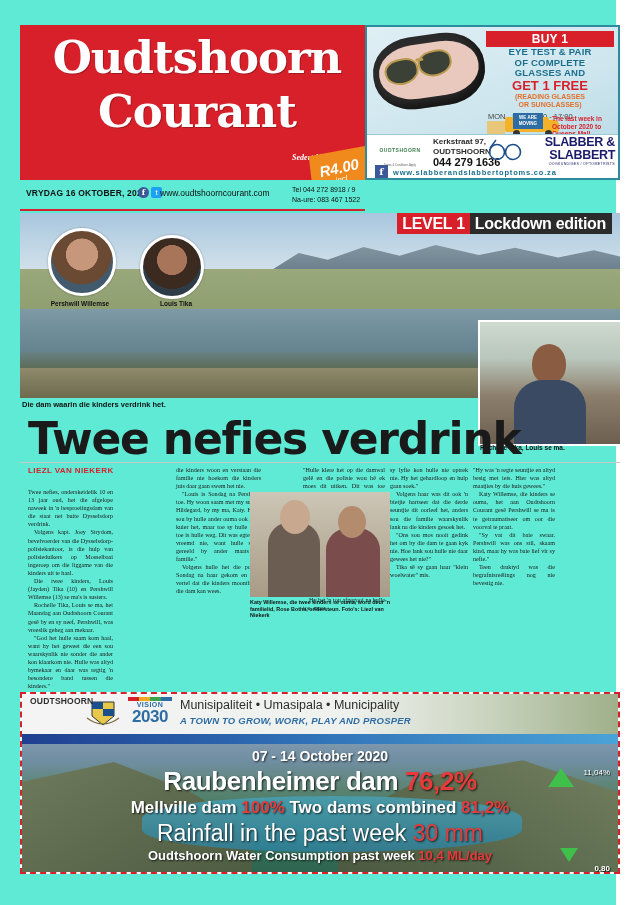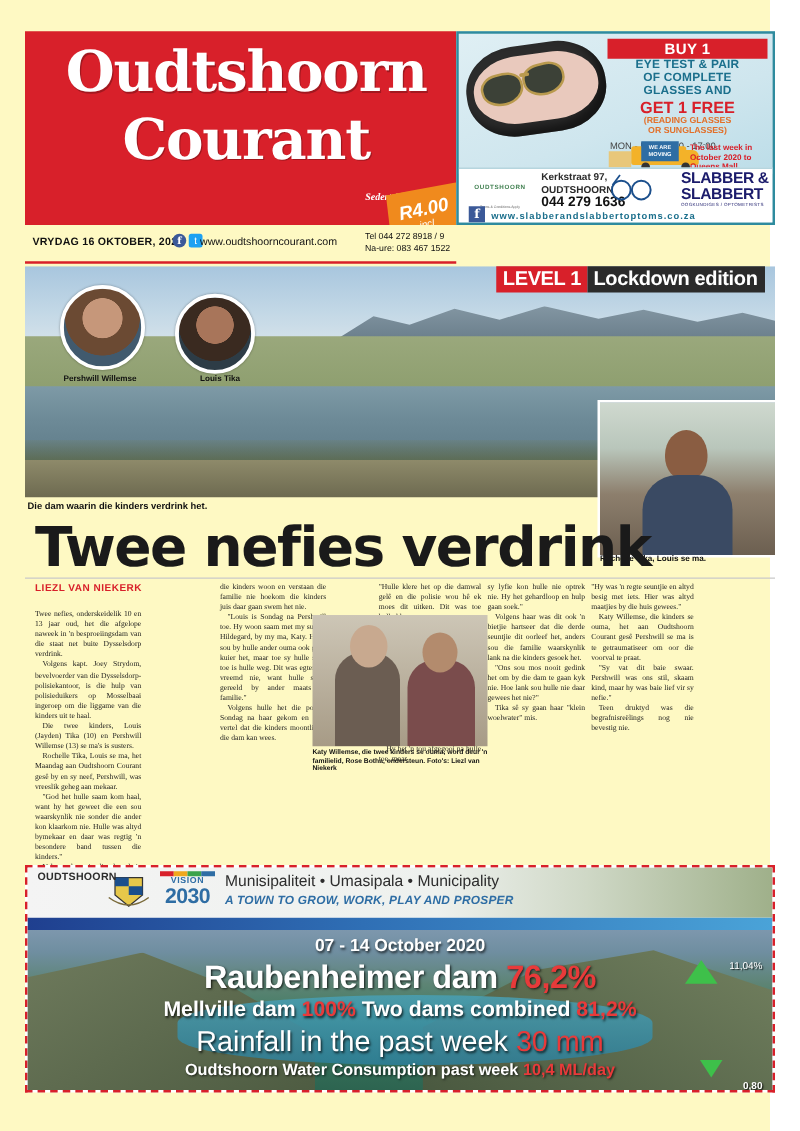--- a/index.html
+++ b/index.html
@@ -1,20 +1,20 @@
 <!DOCTYPE html>
 <html><head>
 <meta charset="utf-8">
 <style>
   html,body{margin:0;padding:0;}
   body{
     width:640px;height:905px;background:#ffffff;
     font-family:"Liberation Sans",sans-serif;overflow:hidden;
   }
-  .page{position:relative;width:616px;height:905px;background:#fef9c3;}
+  .page{position:relative;width:616px;height:905px;background:#5eead4;}
 
   
   .masthead{position:absolute;left:20px;top:25px;width:600px;height:155px;display:flex;}
   .mast-left{position:relative;width:345px;height:155px;background:#d8202a;overflow:hidden;}
   .mast-title{
     position:absolute;left:12px;top:6px;width:330px;color:#fff;
     font-family:"DejaVu Serif",serif;font-weight:bold;
     font-size:45px;line-height:54px;letter-spacing:-1px;
     text-align:center;text-shadow:1px 1px 0 rgba(0,0,0,.25);
   }
@@ -60,21 +60,21 @@
   .ad-hours span{color:#444;font-weight:normal;}
   .ad-move{position:absolute;right:4px;top:88px;width:62px;color:#d8202a;font-weight:bold;font-size:6.5px;line-height:7.5px;text-align:left;}
   .truck{position:absolute;left:120px;top:88px;width:76px;height:24px;}
   .truck-body{position:absolute;left:18px;top:2px;width:44px;height:15px;background:#f3b229;border-radius:2px;}
   .truck-cab{position:absolute;left:56px;top:5px;width:16px;height:12px;background:#f3b229;border-radius:2px 5px 2px 2px;}
   .truck-w{position:absolute;width:7px;height:7px;background:#333;border-radius:50%;top:15px;}
   .boxes{position:absolute;left:0;top:6px;width:18px;height:13px;background:#e8c77a;}
   .ad-bottom{position:absolute;left:0;bottom:0;width:100%;height:43px;background:#fff;border-top:1px solid #9ec8d4;}
   .ad-addr{position:absolute;left:66px;top:2px;color:#2b2b2b;font-size:8px;font-weight:bold;line-height:9.5px;}
   .ad-phone{position:absolute;left:66px;top:21px;color:#111;font-size:11px;font-weight:bold;}
-  .ad-brand{position:absolute;right:3px;top:1px;text-align:left;}
+  .ad-brand{position:absolute;right:3px;top:1px;text-align:right;}
   .ad-brand .b1{color:#1b1b6b;font-weight:bold;font-size:12.5px;line-height:12.5px;letter-spacing:-.3px;}
   .ad-brand .b2{color:#1b1b6b;font-size:3.6px;letter-spacing:.3px;margin-top:1px;}
   .ad-web{position:absolute;left:26px;bottom:1px;font-size:7.5px;color:#1b6f8c;letter-spacing:.8px;font-weight:bold;}
   .fb-sq{position:absolute;left:8px;bottom:0px;width:13px;height:13px;background:#3b5998;color:#fff;font-weight:bold;font-size:10px;text-align:center;line-height:13px;font-family:"DejaVu Serif",serif;}
   .oud-logo{position:absolute;left:4px;top:3px;width:58px;text-align:center;}
   .oud-logo .ol1{font-size:5px;font-weight:bold;color:#3f7f4f;letter-spacing:.5px;}
   .oud-logo .ol2{font-size:2.8px;color:#666;margin-top:10px;}
   .specs-ic{position:absolute;left:120px;top:4px;width:36px;height:22px;}
 
   

